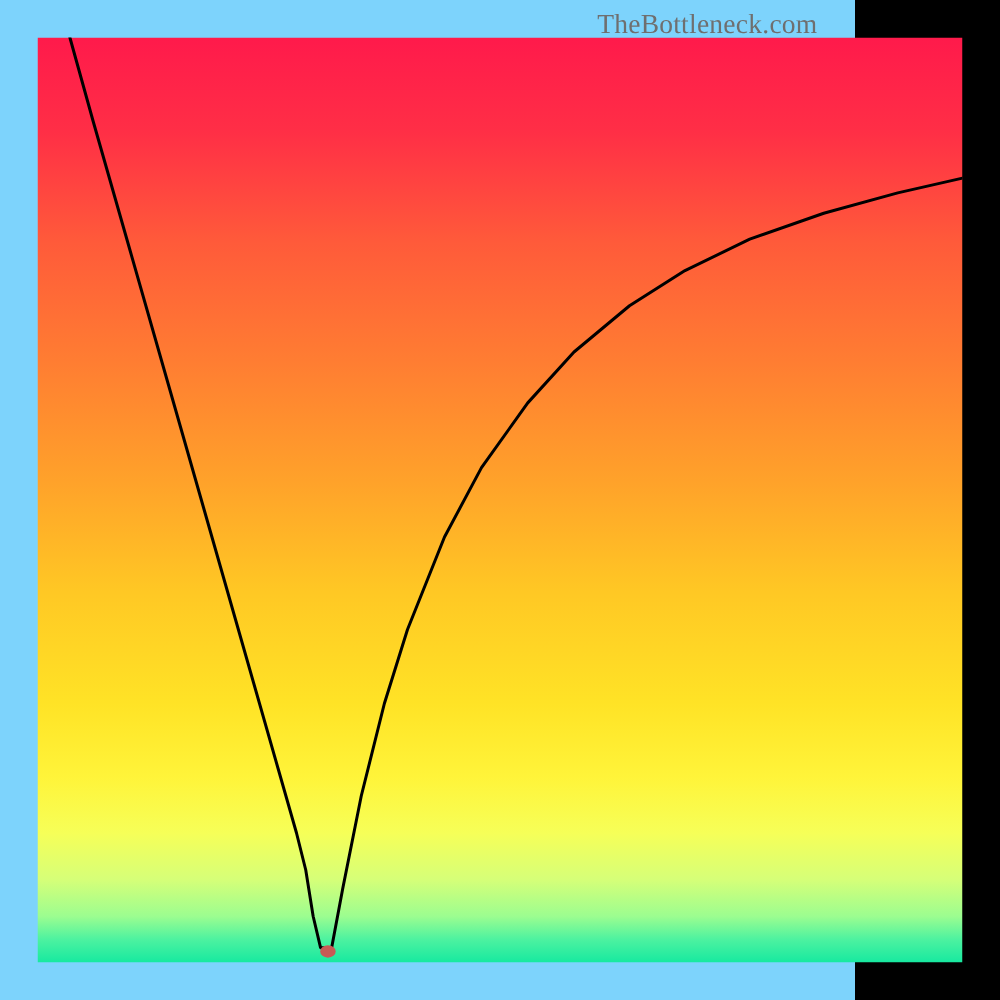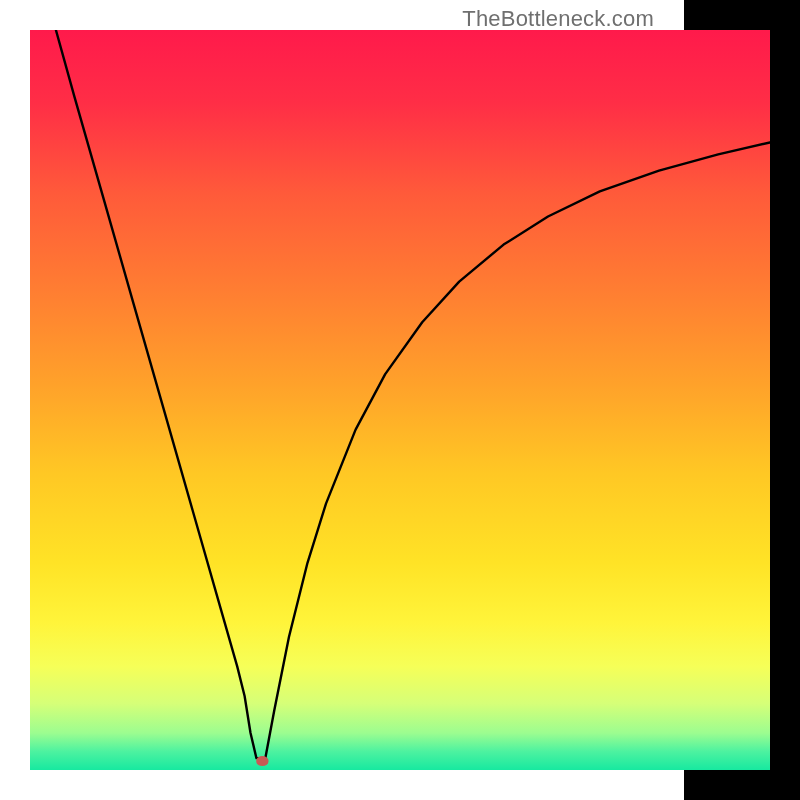--- a/index.html
+++ b/index.html
@@ -8,21 +8,22 @@
     width: 800px;
     height: 800px;
     background: #000;
     font-family: Arial, Helvetica, sans-serif;
     overflow: hidden;
   }
   .frame {
     position: relative;
     width: 684px;
     height: 800px;
-    background: #ffffff;
+    background: #7dd3fc;
+    font-family: Liberation Serif, serif;
   }
   .plot-area {
     position: absolute;
     left: 30px;
     top: 30px;
     width: 740px;
     height: 740px;
   }
   .watermark {
     position: absolute;

